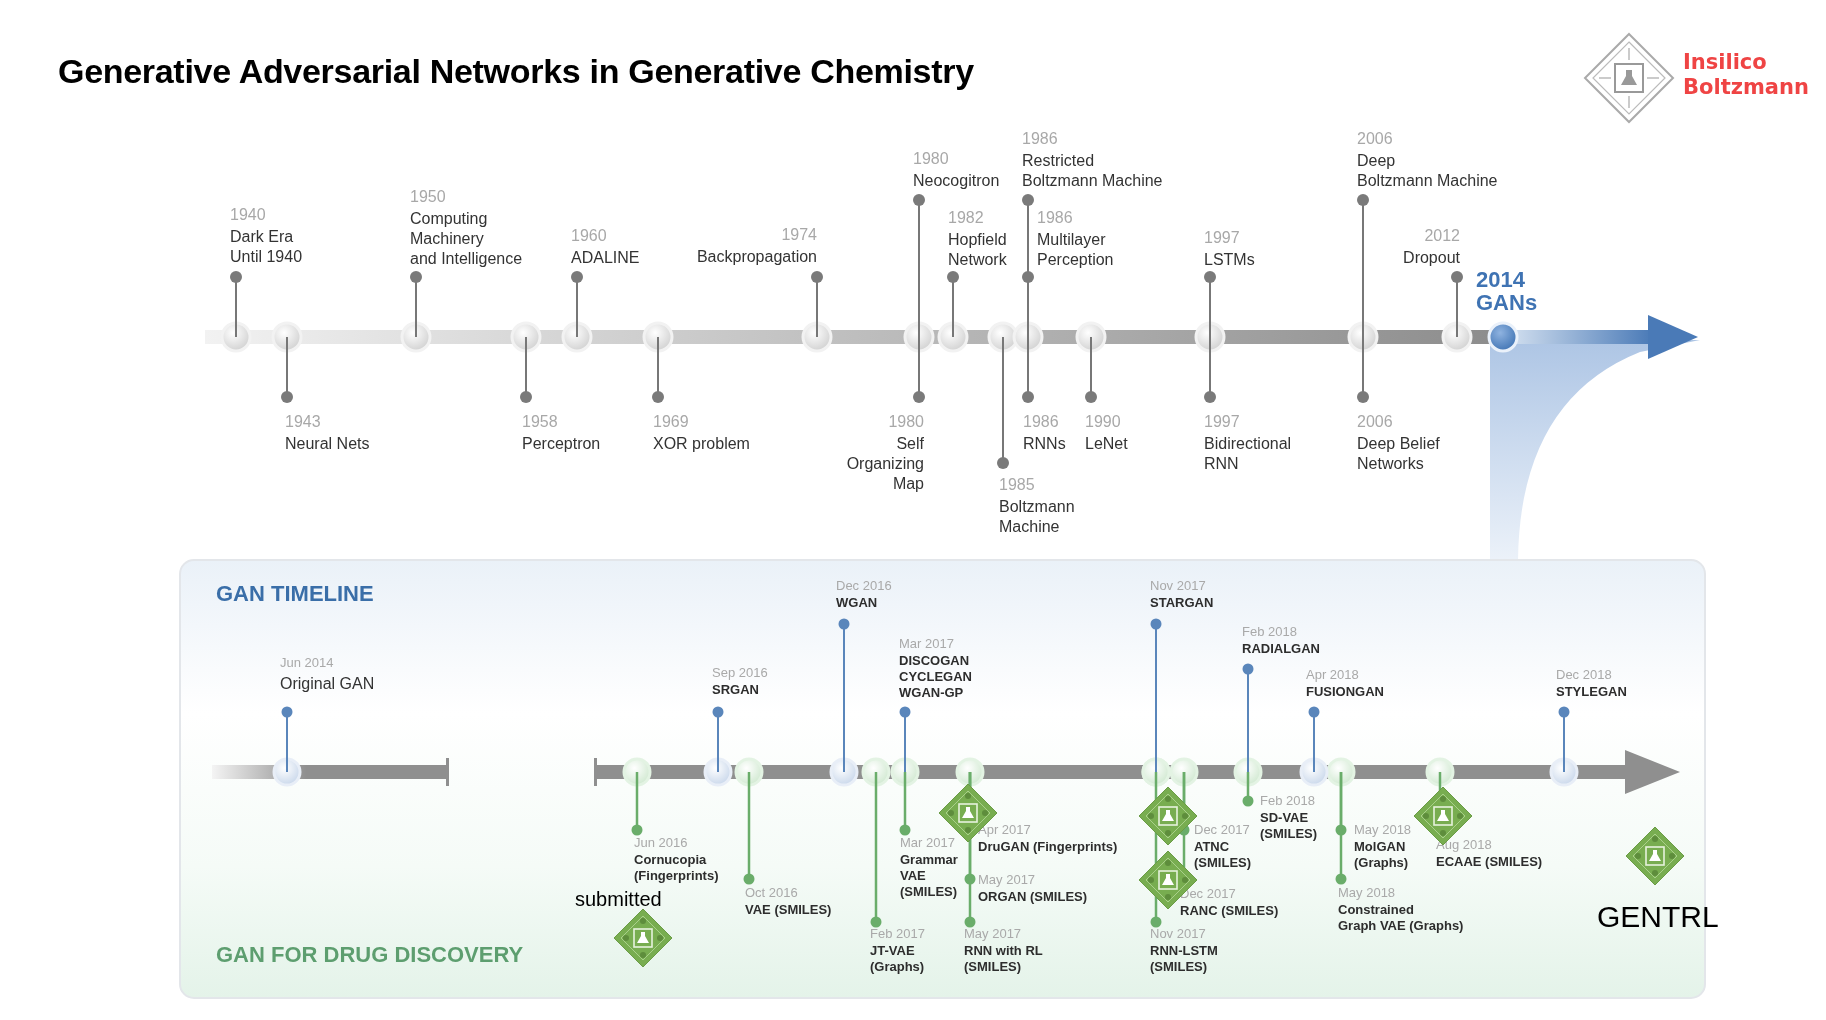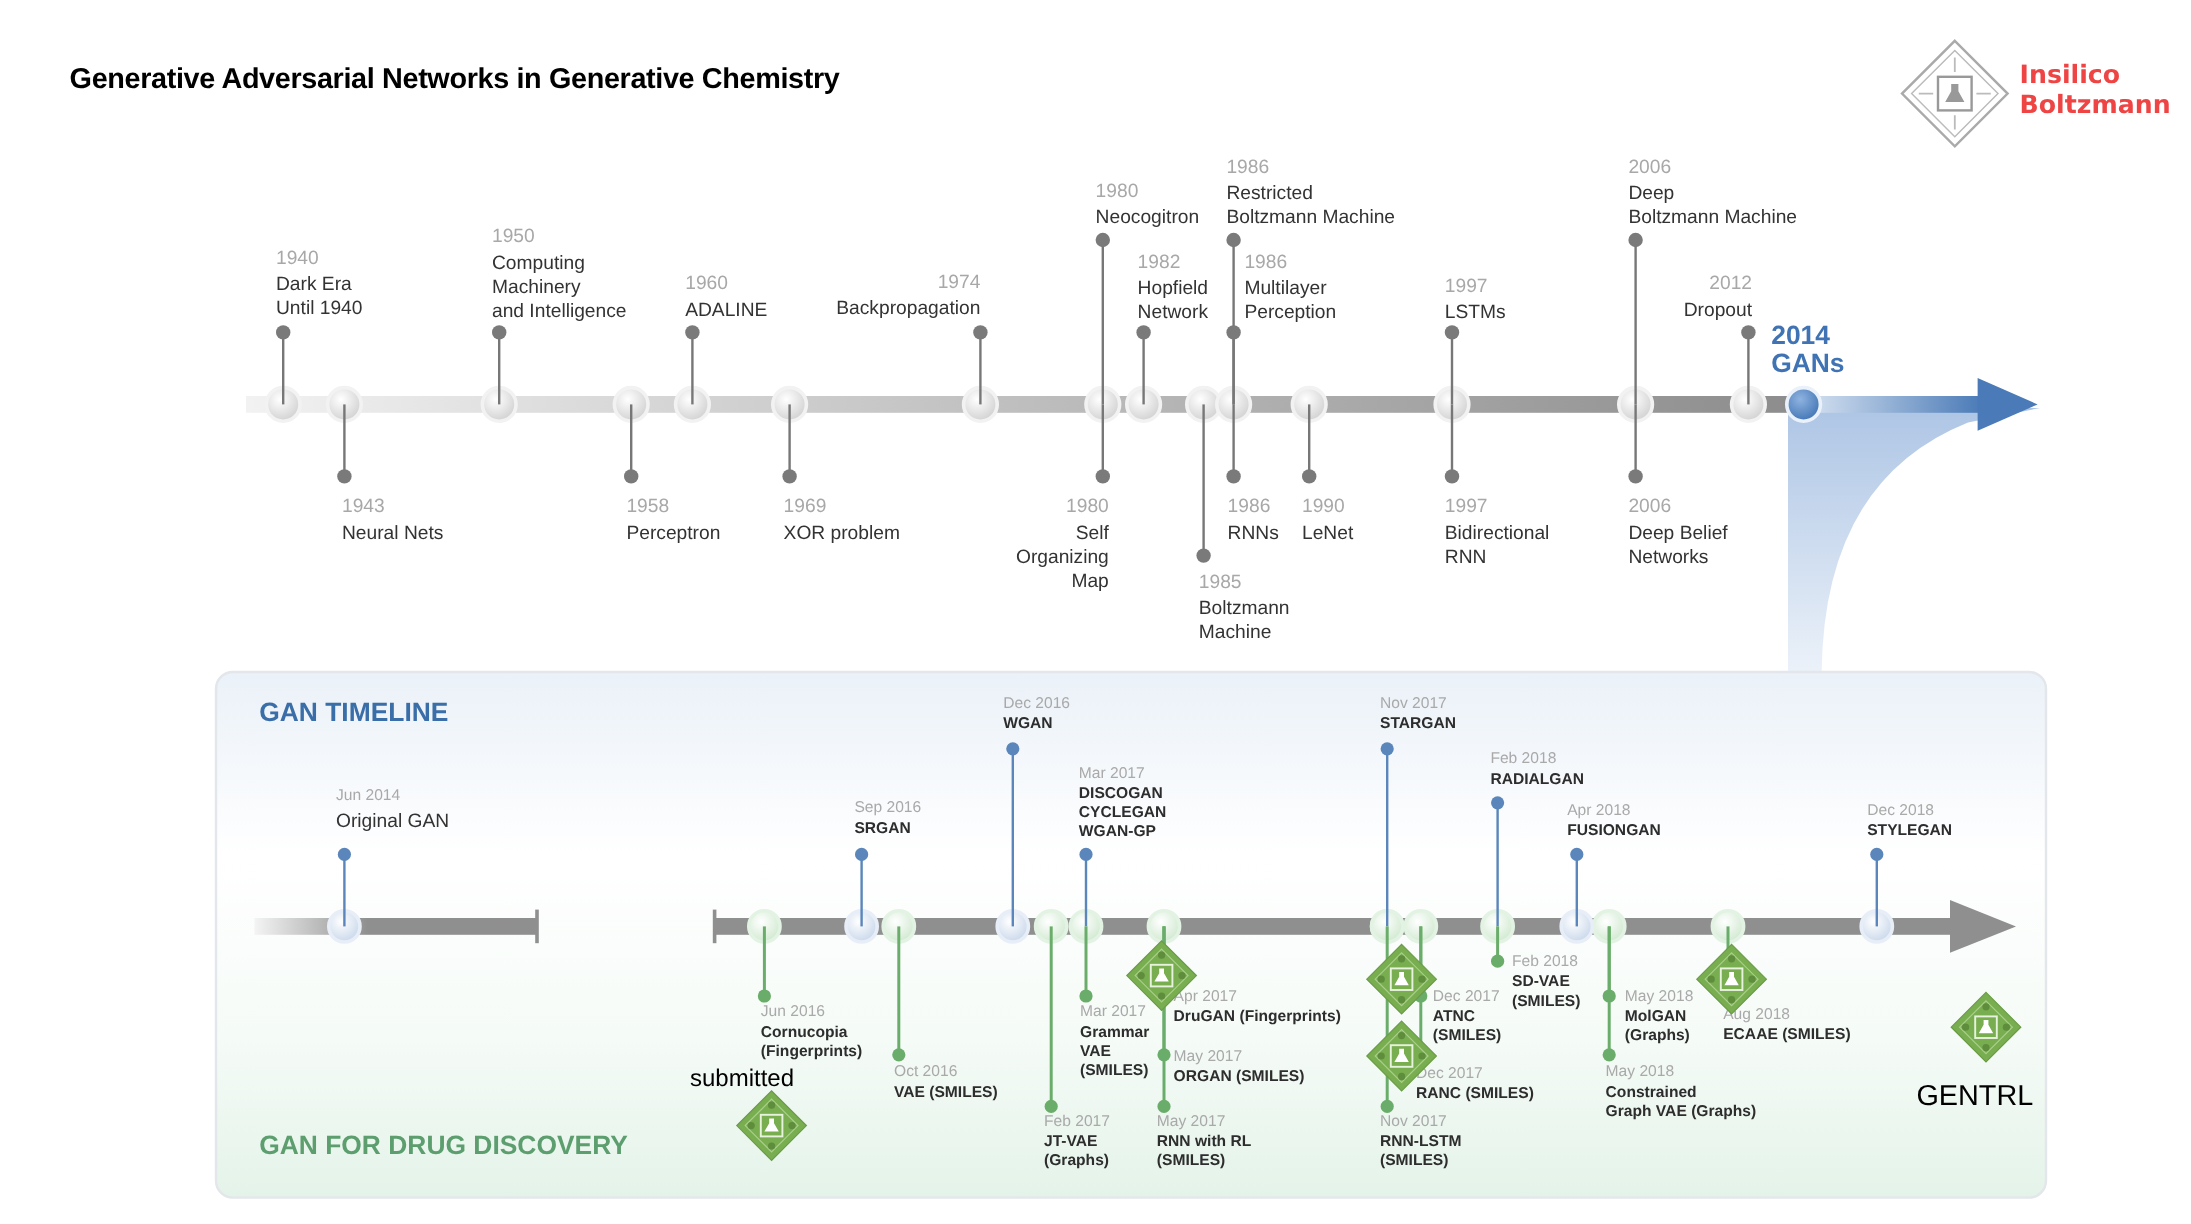--- a/index.html
+++ b/index.html
@@ -1,17 +1,17 @@
 <!DOCTYPE html>
 <html><head>
 <meta charset="utf-8">
 <style>
   html,body{margin:0;padding:0;background:#fff;}
   body{width:1826px;height:1020px;position:relative;overflow:hidden;font-family:"Liberation Sans",sans-serif;}
-  .title{position:absolute;left:58px;top:52px;font-size:24px;font-weight:bold;color:#000;letter-spacing:-0.3px;}
+  .title{position:absolute;left:58px;top:52px;font-size:34px;font-weight:bold;color:#000;letter-spacing:-0.3px;}
   .logo{position:absolute;left:1583px;top:32px;width:240px;height:92px;}
   .logo-text{position:absolute;left:100px;top:18px;font-family:"DejaVu Sans",sans-serif;font-weight:bold;font-size:21px;line-height:25px;color:#ef4444;}
   svg text{font-family:"Liberation Sans",sans-serif;}
   .yr{fill:#a8a8a8;font-size:16px;}
   .lbl{fill:#333;font-size:16px;}
   .gyr{fill:#a9a9a9;font-size:13px;}
   .glbl{fill:#2d2d2d;font-size:13px;font-weight:bold;}
   .overlay{position:absolute;font-size:20px;color:#000;}
 </style>
 </head>
@@ -381,13 +381,13 @@
     </g>
 
   <text x="216" y="601" fill="#3a6ea8" font-size="22" font-weight="bold">GAN TIMELINE</text>
   <text x="216" y="962" fill="#5d9e6f" font-size="22" font-weight="bold">GAN FOR DRUG DISCOVERY</text>
 
   <text x="1476" y="287" fill="#3f73b3" font-size="22" font-weight="bold">2014</text>
   <text x="1476" y="310" fill="#3f73b3" font-size="22" font-weight="bold">GANs</text>
 </svg>
 
 <div class="overlay" style="left:575px;top:888px;">submitted</div>
-<div class="overlay" style="left:1597px;top:900px;font-size:24px;">GENTRL</div>
+<div class="overlay" style="left:1597px;top:900px;font-size:30px;">GENTRL</div>
 
 </body></html>

